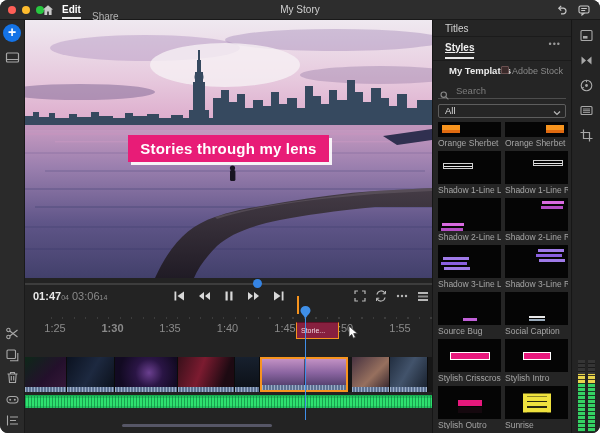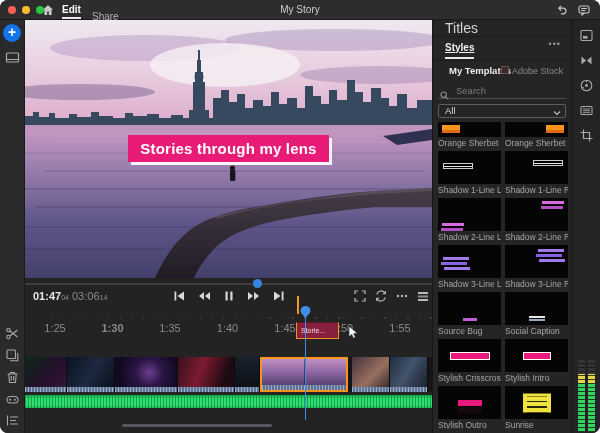--- a/index.html
+++ b/index.html
@@ -70,21 +70,21 @@
     background-image:repeating-linear-gradient(90deg,rgba(8,110,52,.55) 0 1px,transparent 1px 3px),
       linear-gradient(180deg,rgba(8,110,52,.25) 0 18%,transparent 18% 82%,rgba(8,110,52,.25) 82%);}
   .h-scrollbar{position:absolute;left:97px;top:146px;width:150px;height:3px;border-radius:2px;background:#565666;}
 
   .playhead-line{position:absolute;left:280px;top:40px;width:1px;height:102px;background:#3f8fe8;}
   .playhead-pin{position:absolute;left:274px;top:28px;width:13px;height:14px;color:#3f8fe8;}
   .mouse-cursor{position:absolute;left:323px;top:47px;width:11px;height:15px;}
 
   
   .right-panel{position:absolute;left:432px;top:20px;width:140px;bottom:0;background:#252525;border-left:1px solid #161616;border-right:1px solid #161616;overflow:hidden;}
-  .rp-header{height:17px;line-height:17px;padding-left:12px;font-size:14px;color:#d2d2d2;border-bottom:1px solid #1b1b1b;}
+  .rp-header{height:17px;line-height:17px;padding-left:12px;font-size:10px;color:#d2d2d2;border-bottom:1px solid #1b1b1b;}
   .rp-styles-row{position:relative;height:24px;border-bottom:1px solid #1b1b1b;}
   .rp-tab{position:absolute;left:12px;top:0;height:24px;line-height:22px;font-size:10px;color:#f0f0f0;font-weight:bold;text-decoration:underline;}
   .rp-tab::after{content:"";position:absolute;left:0;right:0;bottom:2px;height:2px;background:#e8e8e8;}
   .rp-menu{position:absolute;right:10px;top:2px;color:#9a9a9a;font-size:9px;letter-spacing:1px;}
   .rp-subtabs{position:relative;height:22px;}
   .rp-mytpl{position:absolute;left:16px;top:4px;font-size:9.5px;color:#ececec;font-weight:bold;}
   .rp-stock{position:absolute;right:8px;top:5px;font-size:9px;color:#8a8a8a;display:flex;align-items:flex-start;gap:3px;}
   .stock-icon{width:8px;height:8px;border:1px solid #6a5050;border-radius:1px;background:#3a2a2a;}
   .rp-search{position:relative;height:16px;margin:0 5px;border-bottom:1px solid #4d4d4d;color:#7d7d7d;}
   .search-icon{position:absolute;left:2px;top:3px;width:9px;height:9px;color:#8a8a8a;}

